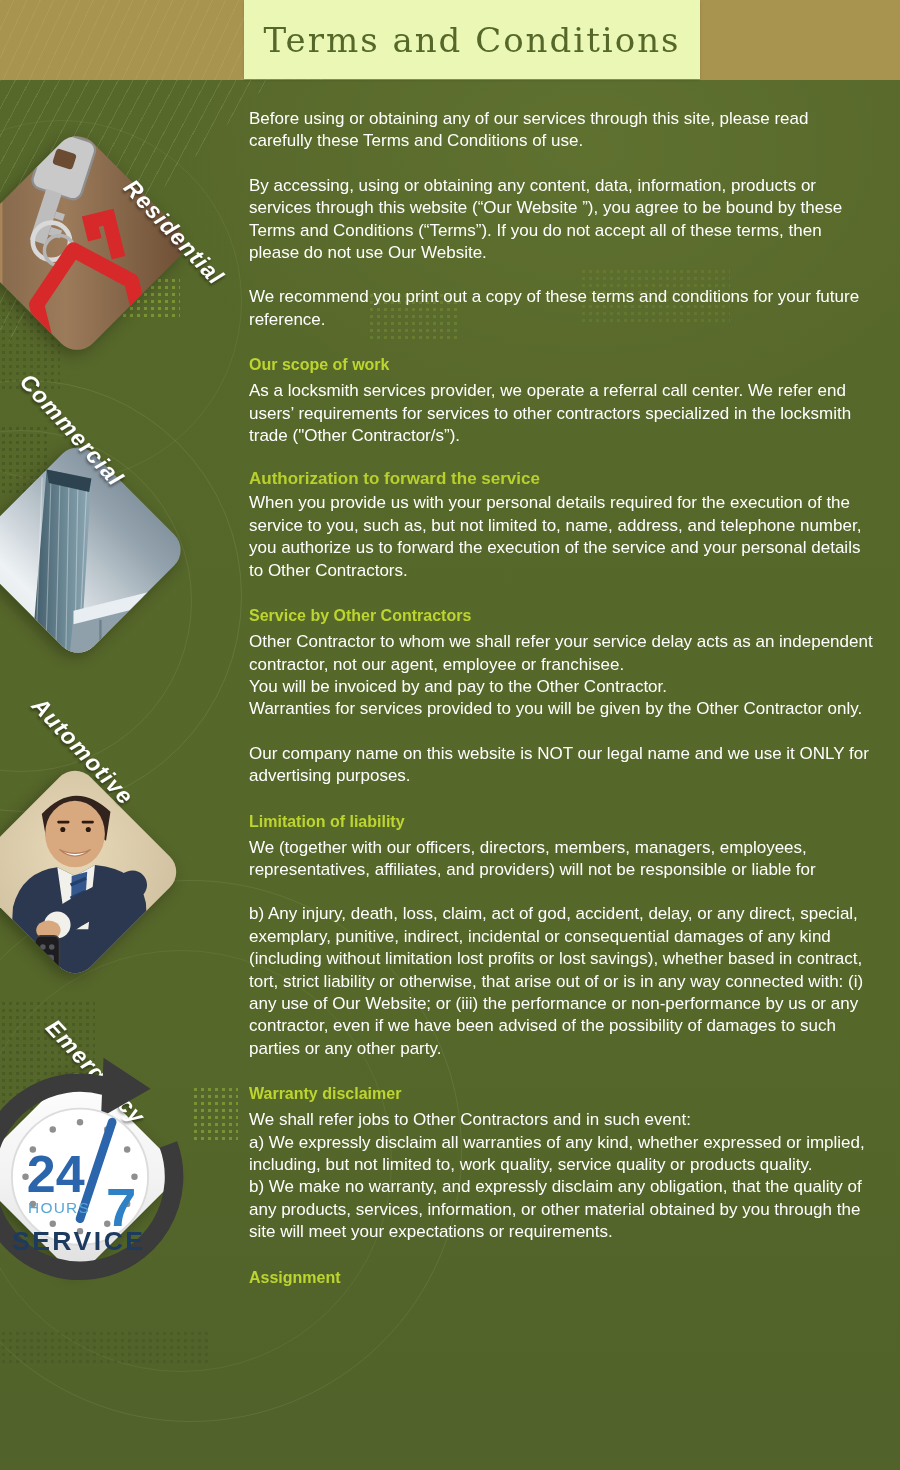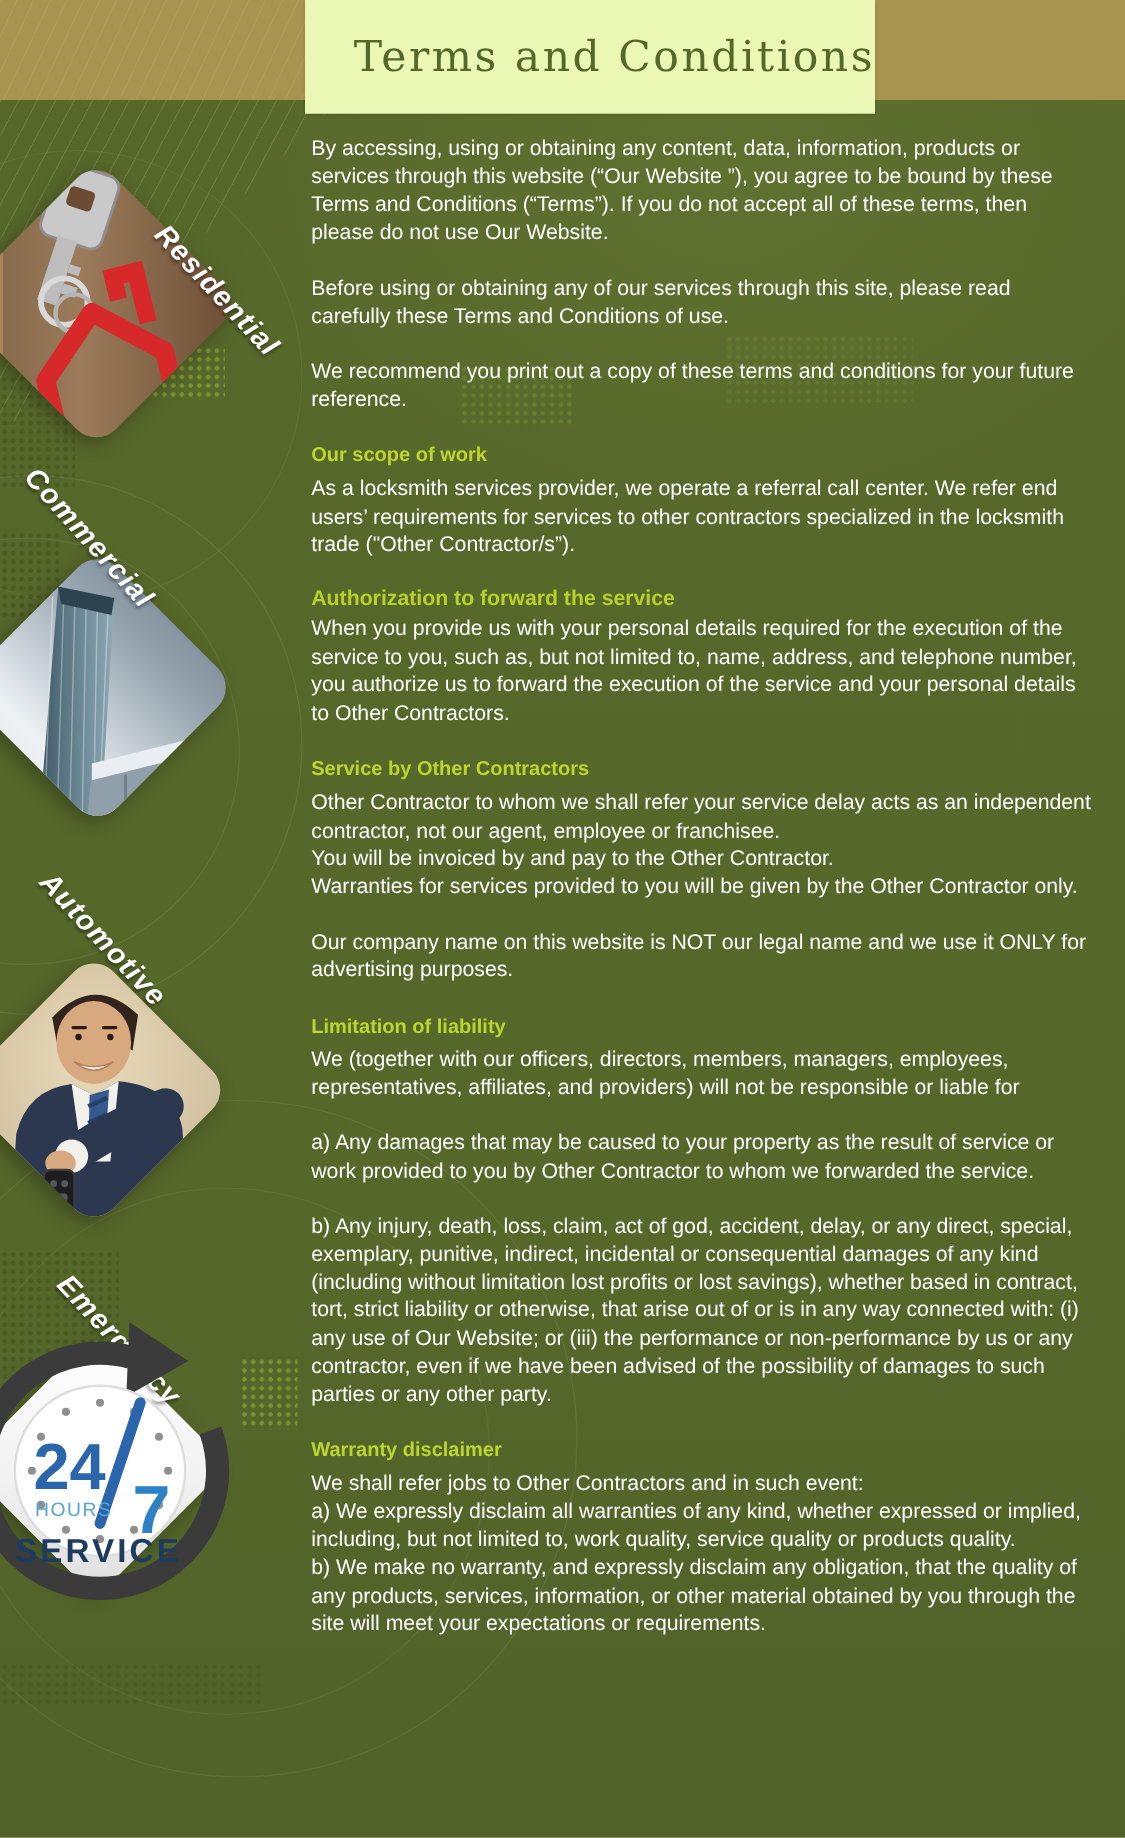--- a/index.html
+++ b/index.html
@@ -7,22 +7,22 @@
     background:
       radial-gradient(ellipse 700px 500px at 65% 10%, rgba(120,140,60,.25), transparent 60%),
       linear-gradient(180deg, #57682b 0%, #56672a 70%, #51622a 100%);
     background-color:#57682b;
     font-family:"Liberation Sans", sans-serif;}
 
   
   .banner{position:absolute;left:0;top:0;width:900px;height:80px;background:#a9944f;z-index:6;}
   .banner-lines{position:absolute;left:0;top:0;width:330px;height:80px;opacity:.5;
     background:repeating-linear-gradient(115deg, rgba(255,255,255,.12) 0 1px, transparent 1px 12px);}
-  .title-box{position:absolute;left:244px;top:0;width:456px;height:91px;background:#ebf7b4;z-index:7;
-    display:flex;align-items:center;justify-content:flex-end;box-shadow:0 1px 3px rgba(0,0,0,.15);}
+  .title-box{position:absolute;left:244px;top:0;width:456px;height:79px;background:#ebf7b4;z-index:7;
+    display:flex;align-items:center;justify-content:center;box-shadow:0 1px 3px rgba(0,0,0,.15);}
   .title-box h1{margin:0;font-family:"DejaVu Serif", serif;font-weight:normal;
     font-size:34px;color:#55682a;letter-spacing:2px;}
 
   
   .fan-lines{position:absolute;left:0;top:80px;width:340px;height:300px;opacity:.45;z-index:1;
     background:repeating-linear-gradient(118deg, rgba(220,240,170,.28) 0 1px, transparent 1px 13px);
     clip-path:polygon(0 0, 80% 0, 0 90%);}
   .ring{position:absolute;border-radius:50%;z-index:1;}
   .ring.r1{left:-190px;top:380px;width:430px;height:430px;border:1px solid rgba(230,245,190,.10);}
   .ring.r2{left:-150px;top:430px;width:340px;height:340px;border:1px solid rgba(230,245,190,.09);}
@@ -230,35 +230,35 @@
     </g>
     <text x="62" y="124" font-family="Liberation Sans, sans-serif" font-weight="bold" font-size="42" fill="#2b66ac">24</text>
     <path d="M 131 68 L 105 146" stroke="#2b66ac" stroke-width="7" stroke-linecap="round"></path>
     <text x="126" y="152" font-family="Liberation Sans, sans-serif" font-weight="bold" font-size="44" fill="#2e81c4">7</text>
     <text x="63" y="141" font-family="Liberation Sans, sans-serif" font-size="12.5" letter-spacing="1" fill="#58a6d6">HOURS</text>
     <text x="104" y="171" text-anchor="middle" font-family="Liberation Sans, sans-serif" font-weight="bold" font-size="21.5" letter-spacing="2" fill="#1d3a5f">SERVICE</text>
   </svg>
   <div class="side-label lb-eme">Emergency</div>
 
   <div class="content">
+    <p>Before using or obtaining any of our services through this site, please read carefully these Terms and Conditions of use.</p>
     <p>By accessing, using or obtaining any content, data, information, products or services through this website (“Our Website ”), you agree to be bound by these Terms and Conditions (“Terms”). If you do not accept all of these terms, then please do not use Our Website.</p>
-    <p>Before using or obtaining any of our services through this site, please read carefully these Terms and Conditions of use.</p>
     <p>We recommend you print out a copy of these terms and conditions for your future reference.</p>
     <h2 class="h1">Our scope of work</h2>
     <p>As a locksmith services provider, we operate a referral call center. We refer end users’ requirements for services to other contractors specialized in the locksmith trade ("Other Contractor/s”).</p>
     <h3 class="h2">Authorization to forward the service</h3>
     <p>When you provide us with your personal details required for the execution of the service to you, such as, but not limited to, name, address, and telephone number, you authorize us to forward the execution of the service and your personal details to Other Contractors.</p>
     <h2 class="h1">Service by Other Contractors</h2>
     <p>Other Contractor to whom we shall refer your service delay acts as an independent contractor, not our agent, employee or franchisee.
 You will be invoiced by and pay to the Other Contractor.
 Warranties for services provided to you will be given by the Other Contractor only.</p>
     <p>Our company name on this website is NOT our legal name and we use it ONLY for advertising purposes.</p>
     <h2 class="h1">Limitation of liability</h2>
     <p>We (together with our officers, directors, members, managers, employees, representatives, affiliates, and providers) will not be responsible or liable for</p>
-    <p>a) Any damages that may be caused to your property as the result of service or work provided to you by Other Contractor to whom we forwarded the service.</p>
     <p>b) Any injury, death, loss, claim, act of god, accident, delay, or any direct, special, exemplary, punitive, indirect, incidental or consequential damages of any kind (including without limitation lost profits or lost savings), whether based in contract, tort, strict liability or otherwise, that arise out of or is in any way connected with: (i) any use of Our Website; or (iii) the performance or non-performance by us or any contractor, even if we have been advised of the possibility of damages to such parties or any other party.</p>
     <h2 class="h1">Warranty disclaimer</h2>
     <p>We shall refer jobs to Other Contractors and in such event:
 a) We expressly disclaim all warranties of any kind, whether expressed or implied, including, but not limited to, work quality, service quality or products quality.
 b) We make no warranty, and expressly disclaim any obligation, that the quality of any products, services, information, or other material obtained by you through the site will meet your expectations or requirements.</p>
+    <h2 class="h1">Assignment</h2>
   </div>
 
 </div>
 
 </body></html>

